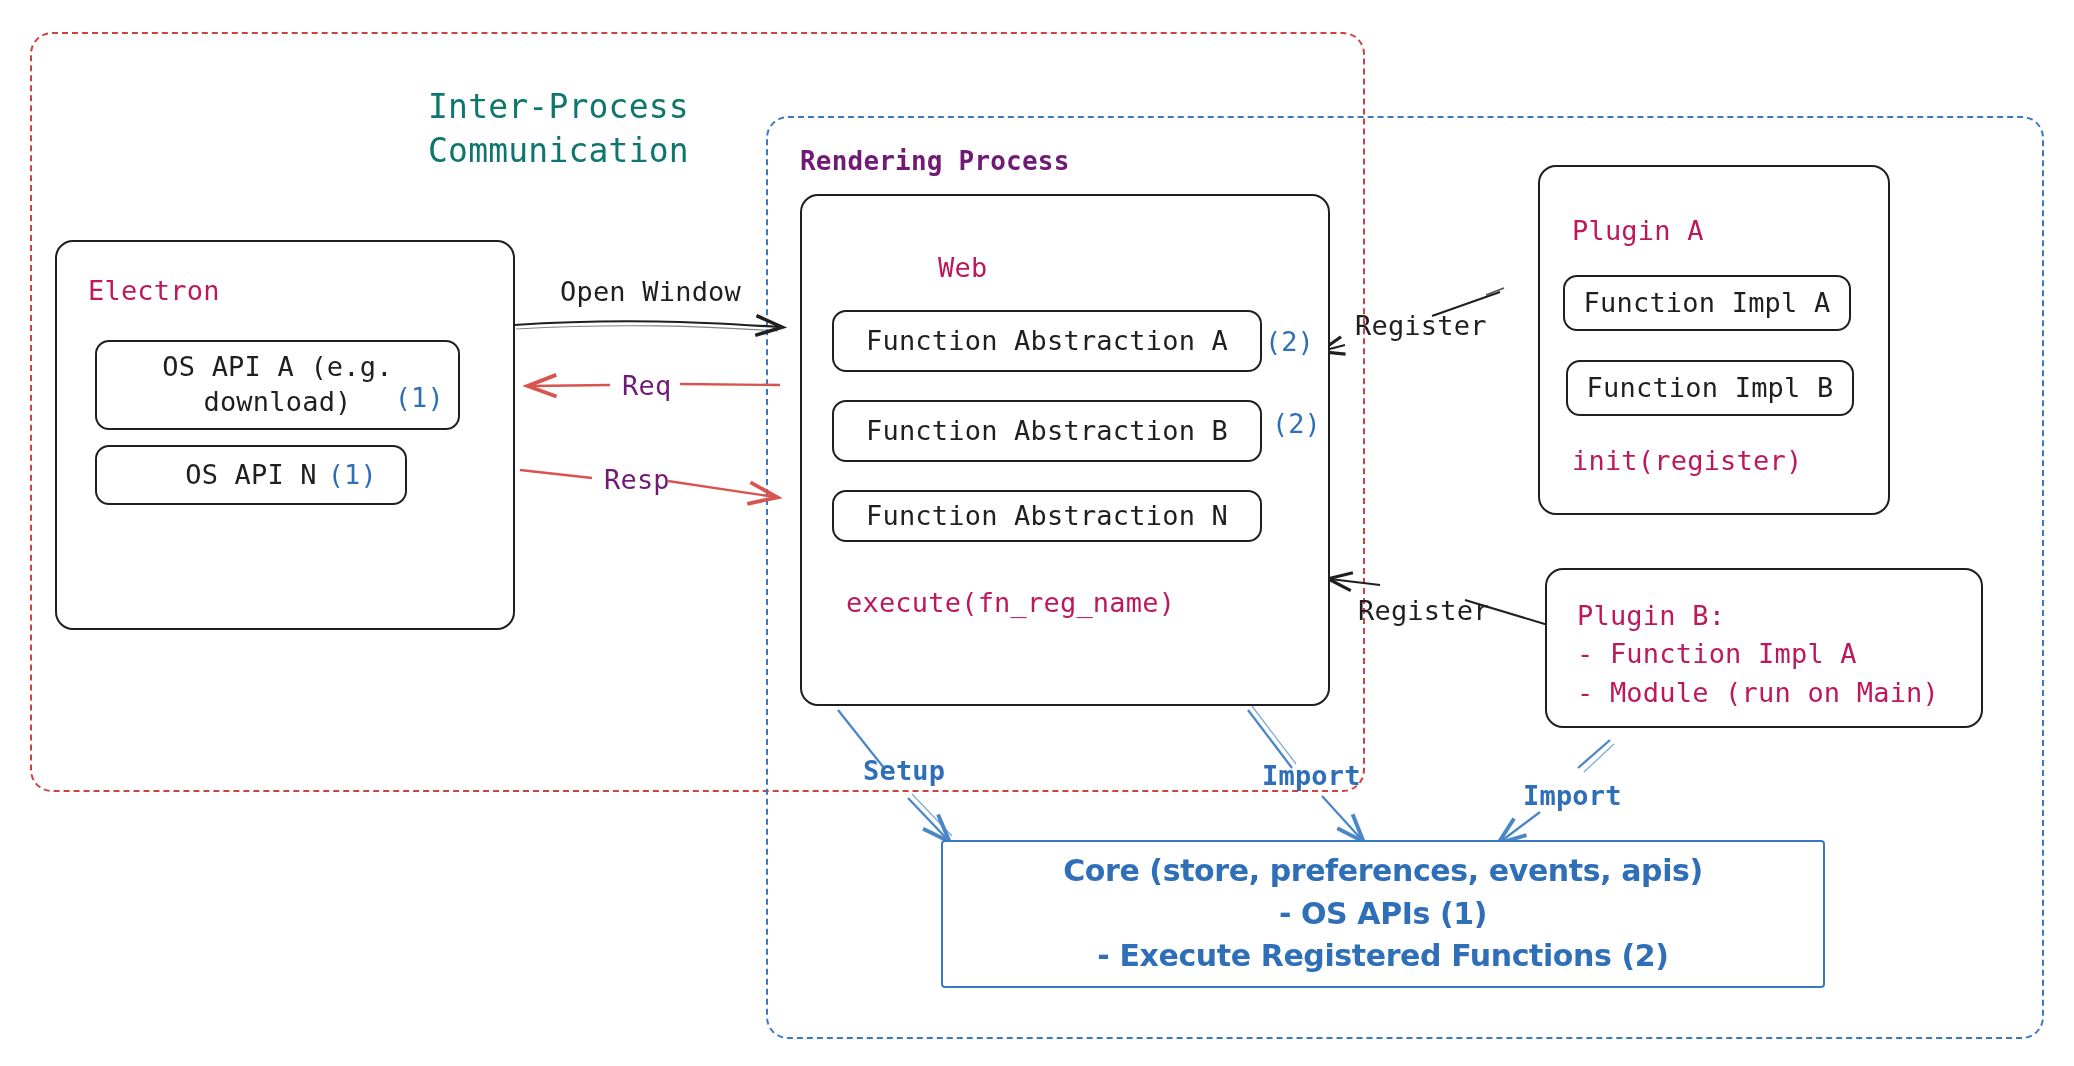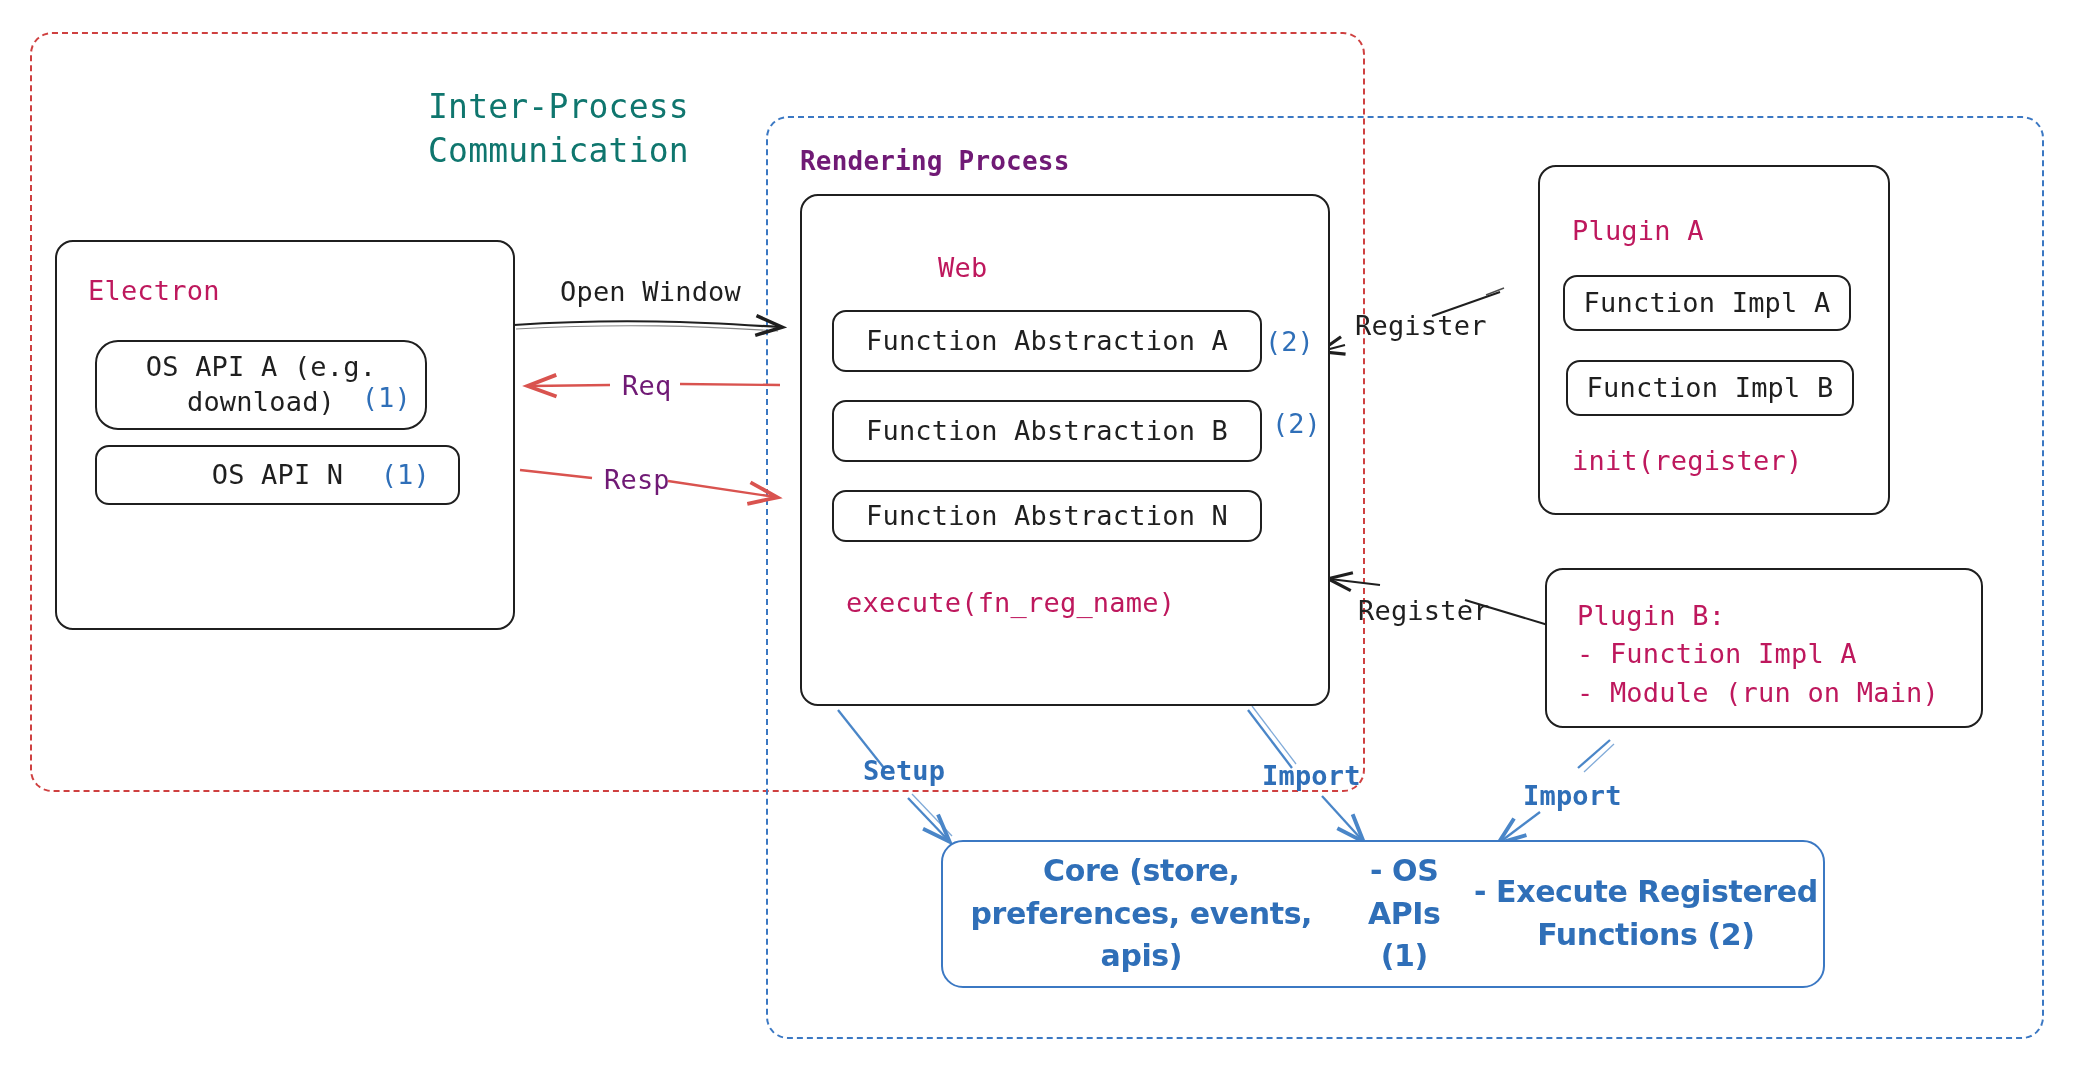--- a/index.html
+++ b/index.html
@@ -85,26 +85,26 @@
     letter-spacing: 0.2px;
   }
   .marker-blue {
     color: #2f6fb8;
     font-size: 27px;
   }
   .core-box {
     position: absolute;
     box-sizing: border-box;
     border: 2.4px solid #3b78c3;
-    border-radius: 22px;
+    border-radius: 4px;
     background: #ffffff;
     display: flex;
-    flex-direction: row;
+    flex-direction: column;
     align-items: center;
-    justify-content: space-between;
+    justify-content: center;
     color: #2f6fb8;
     font-family: "DejaVu Sans", "Liberation Sans", sans-serif;
     font-weight: bold;
     font-size: 30px;
     line-height: 1.42;
     letter-spacing: -0.4px;
     text-align: center;
   }
   .edge-label {
     position: absolute;
@@ -188,27 +188,27 @@
 
   <div class="txt-red" style="left:428px; top:85px;">Inter-Process
 Communication</div>
 
   <div class="txt-blue" style="left:800px; top:145px; font-weight:bold;">Rendering Process</div>
 
   <div class="node" style="left:55px; top:240px; width:460px; height:390px;">
   </div>
   <div class="label" style="left:88px; top:273px;">Electron</div>
 
-  <div class="inner-node" style="left:95px; top:340px; width:332px; height:90px;border-radius:23px;">
+  <div class="inner-node" style="left:95px; top:340px; width:365px; height:90px;">
     <span>OS API A (e.g.
 download)</span>
     <span class="marker-blue" style="position:absolute; right:14px; bottom:12px;">(1)</span>
   </div>
 
-  <div class="inner-node" style="left:95px; top:445px; width:365px; height:60px;">
+  <div class="inner-node" style="left:95px; top:445px; width:312px; height:60px;">
     <span>OS API N</span>
     <span class="marker-blue" style="position:absolute; right:28px;">(1)</span>
   </div>
 
   <div class="node" style="left:800px; top:194px; width:530px; height:512px;">
   </div>
   <div class="label" style="left:938px; top:250px;">Web</div>
 
   <div class="inner-node" style="left:832px; top:310px; width:430px; height:62px;">
     <span>Function Abstraction A</span>

